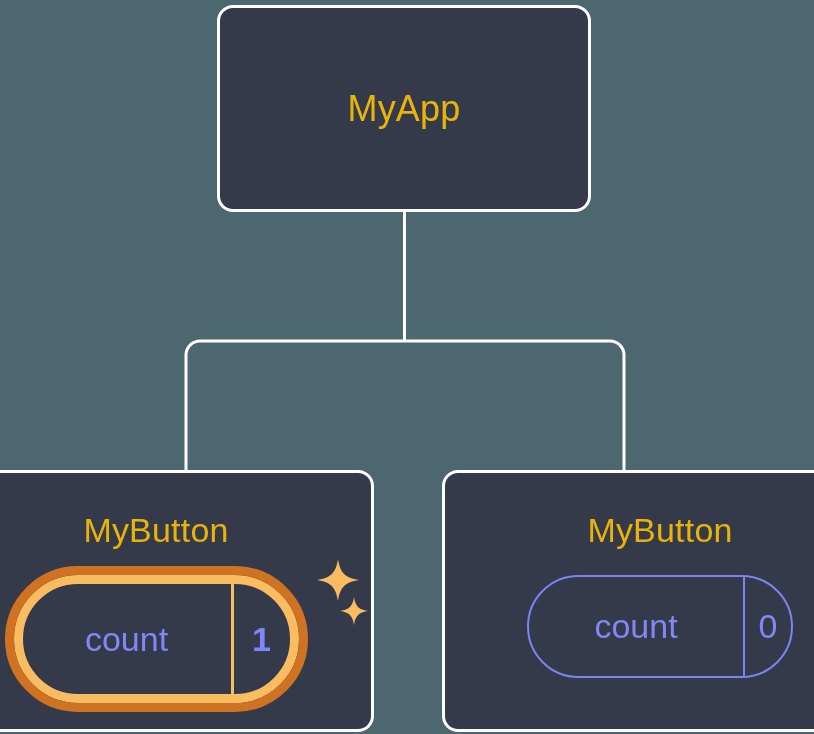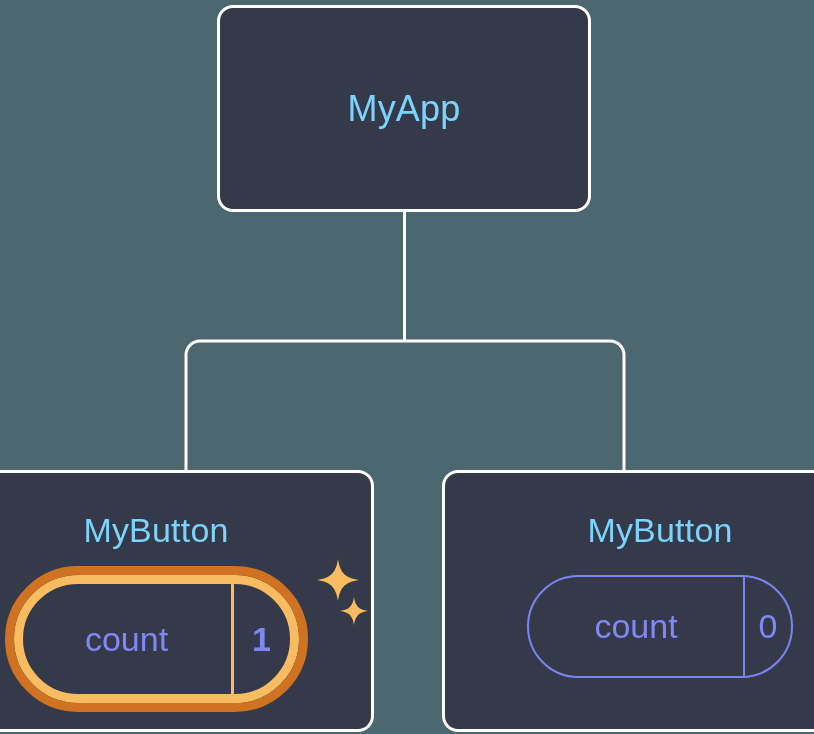--- a/index.html
+++ b/index.html
@@ -58,21 +58,21 @@
   }
   .node-child-right {
     left: 442px;
     top: 470px;
     width: 436px;
     height: 262px;
     padding-top: 40px;
   }
 
   .node-title {
-    color: #7dd3fc;
+    color: #eab308;
     font-size: 36px;
     font-weight: 400;
     letter-spacing: 0.2px;
     line-height: 1;
     white-space: nowrap;
   }
   .node-child-left .node-title,
   .node-child-right .node-title {
     font-size: 34px;
     text-align: right;

